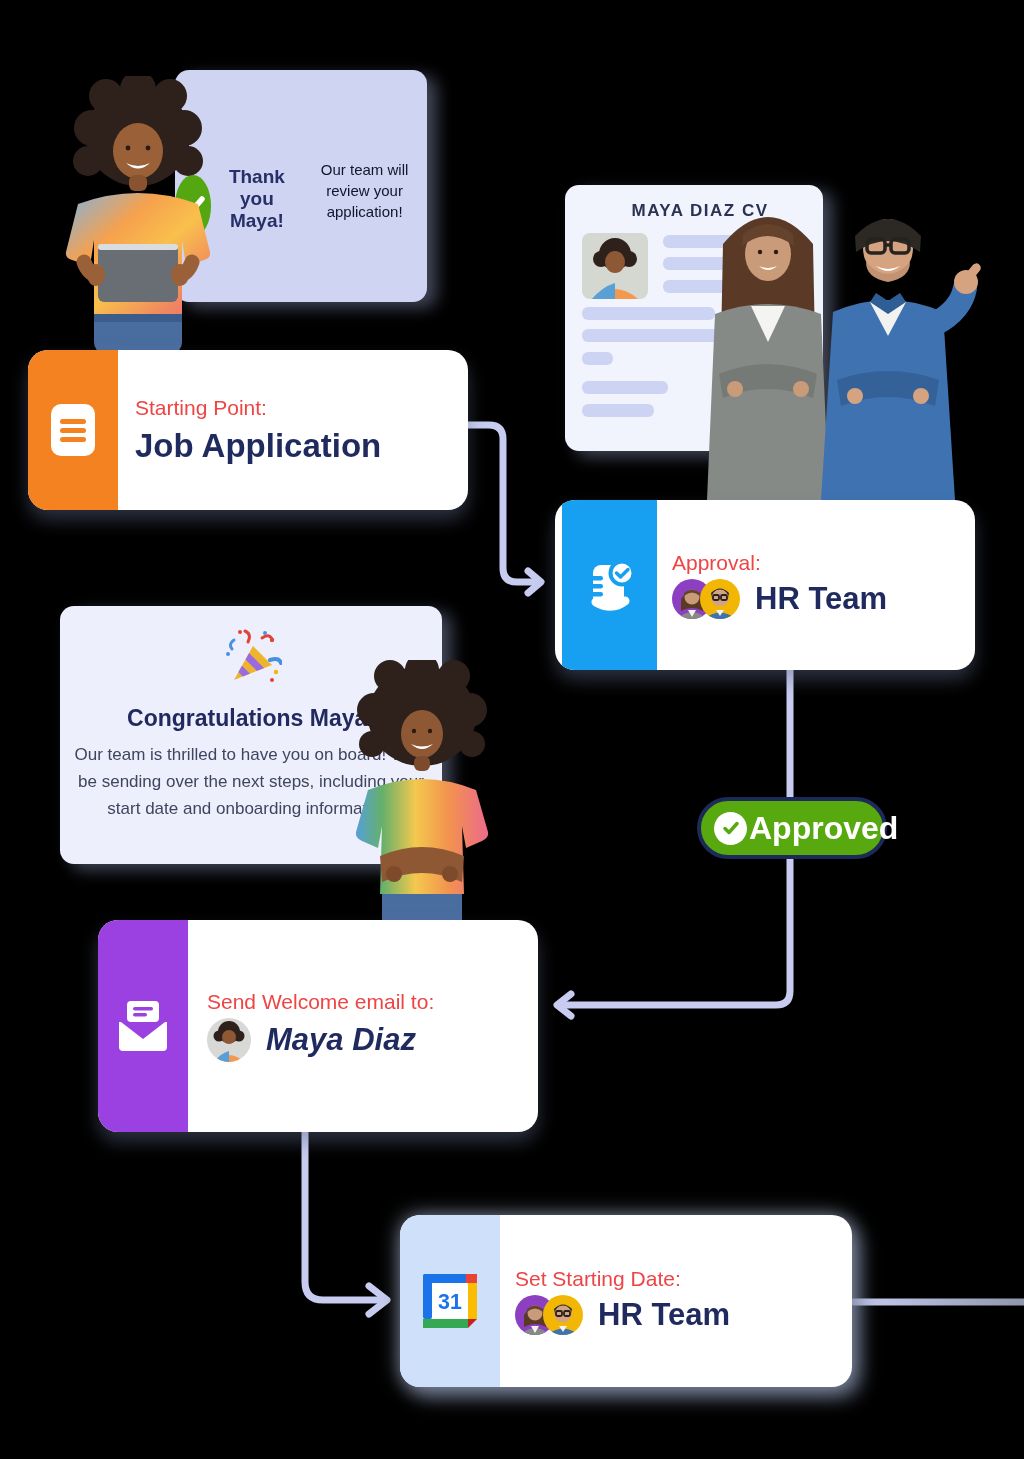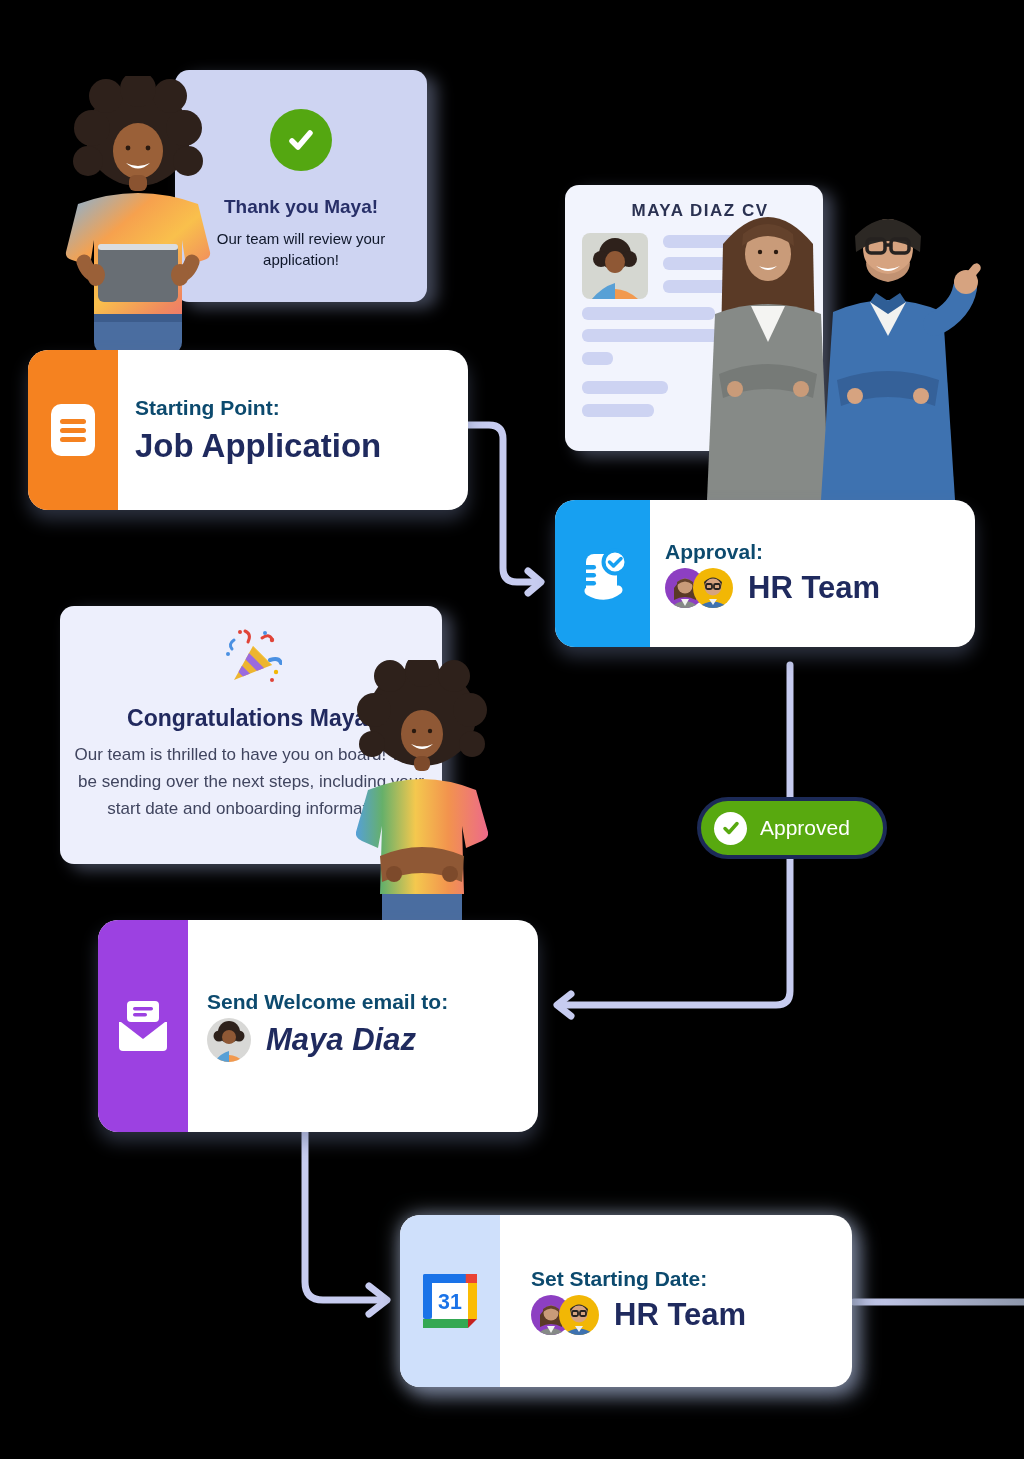--- a/index.html
+++ b/index.html
@@ -12,21 +12,21 @@
 
   
   .connectors{position:absolute;left:0;top:0;width:1024px;height:1459px;z-index:2;pointer-events:none;}
 
   
   .info-card{
     position:absolute;border-radius:14px;text-align:center;
     box-shadow:10px 6px 16px rgba(118,128,158,.55);
   }
   .thank-card{left:175px;top:70px;width:252px;height:232px;background:#CED4F2;z-index:1;
-    display:flex;flex-direction:column;align-items:center;}
+    display:flex;flex-direction:row;align-items:center;}
   .thank-check{width:62px;height:62px;border-radius:50%;background:#54A711;margin-top:39px;
     display:flex;align-items:center;justify-content:center;}
   .thank-title{margin-top:25px;font-size:19px;font-weight:bold;color:#272F68;}
   .thank-body{margin-top:11px;font-size:15px;line-height:1.38;color:#0f172a;width:212px;}
 
   .congrats-card{left:60px;top:606px;width:382px;height:258px;background:#EDEFFC;z-index:1;
     display:flex;flex-direction:column;align-items:center;}
   .congrats-title{margin-top:15px;font-size:23px;font-weight:bold;color:#21295E;}
   .congrats-body{margin-top:9px;font-size:17px;line-height:1.6;color:#40455F;width:354px;}
 
@@ -37,61 +37,61 @@
     font-size:17px;font-weight:bold;letter-spacing:1.5px;color:#2B3252;}
   .cv-photo{position:absolute;left:17px;top:48px;width:66px;height:66px;border-radius:8px;
     background:#D5D7D1;overflow:hidden;}
   .cv-bar{position:absolute;height:13px;border-radius:6px;background:#CDD3F2;}
 
   
   .node{position:absolute;background:#fff;border-radius:20px;display:flex;overflow:hidden;
     box-shadow:0 10px 18px rgba(96,106,138,.45);z-index:3;}
   .node-accent{flex:0 0 auto;display:flex;align-items:center;justify-content:center;}
   .node-content{flex:1;display:flex;flex-direction:column;justify-content:center;}
-  .node-label{font-weight:bold;color:#0c4a6e;font-size:21px;}
+  .node-label{font-weight:normal;color:#ef4444;font-size:21px;}
   .node-title{font-weight:bold;color:#1F2A5E;}
   .title-row{display:flex;align-items:center;margin-top:4px;}
   .avset{display:flex;margin-right:15px;}
   .av{width:40px;height:40px;border-radius:50%;overflow:hidden;flex:0 0 auto;}
   .av + .av{margin-left:-12px;}
   .av-44{width:44px;height:44px;}
 
   .start-card{left:28px;top:350px;width:440px;height:160px;}
   .start-card .node-accent{width:90px;background:#F58220;}
   .start-card .node-content{padding-left:17px;}
   .start-card .node-title{font-size:33px;margin-top:7px;}
 
-  .approval-card{left:555px;top:500px;width:420px;height:147px;}
+  .approval-card{left:555px;top:500px;width:420px;height:170px;padding-left:7px;}
   .approval-card .node-accent{width:95px;background:#17A0F1;}
   .approval-card .node-content{padding-left:15px;}
   .approval-card .node-title{font-size:31px;}
 
   .email-card{left:98px;top:920px;width:440px;height:212px;}
   .email-card .node-accent{width:90px;background:#9C41E1;}
   .email-card .node-content{padding-left:19px;}
   .email-card .node-title{font-size:31px;font-style:italic;}
 
   .setdate-card{left:400px;top:1215px;width:452px;height:172px;
     box-shadow:0 0 20px rgba(140,150,172,.85),8px 10px 20px rgba(118,128,155,.8);}
   .setdate-card .node-accent{width:100px;background:#CFE0FB;}
-  .setdate-card .node-content{padding-left:31px;border-radius:25px;}
+  .setdate-card .node-content{padding-left:15px;border-radius:25px;}
   .setdate-card .node-title{font-size:31px;}
 
   
   .form-tile{width:44px;height:52px;background:#fff;border-radius:10px;
     display:flex;flex-direction:column;align-items:center;justify-content:center;gap:4px;}
   .form-tile span{display:block;width:26px;height:5px;border-radius:2.5px;background:#F58220;}
 
   
   .approved-badge{position:absolute;left:697px;top:797px;width:190px;height:62px;z-index:4;
     background:#58A90F;border:4px solid #1C2A57;border-radius:32px;
     display:flex;align-items:center;padding-left:13px;}
   .badge-check{width:33px;height:33px;border-radius:50%;background:#fff;
     display:flex;align-items:center;justify-content:center;flex:0 0 auto;}
-  .badge-label{color:#fff;font-weight:normal;font-size:21px;margin-left:13px;}
+  .badge-label{color:#fff;font-weight:bold;font-size:32px;margin-left:2px;}
 
   
   .photo{position:absolute;z-index:2;pointer-events:none;}
 </style>
 </head>
 <body>
 
 <div class="canvas">
 
   <svg class="connectors" viewBox="0 0 1024 1459">

